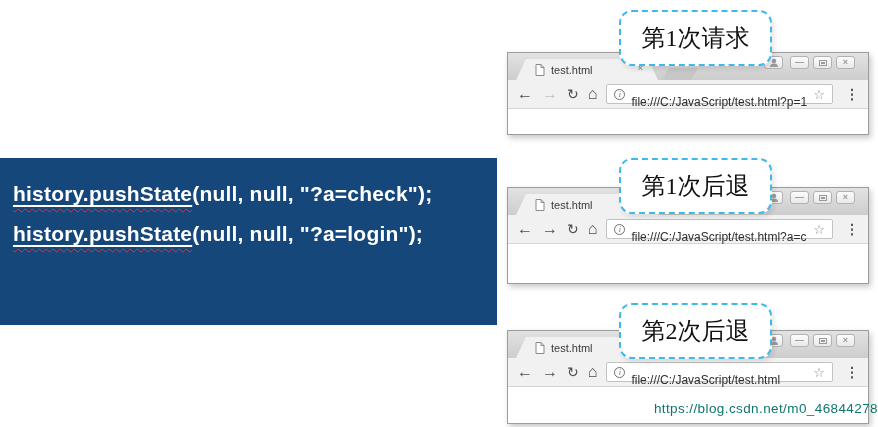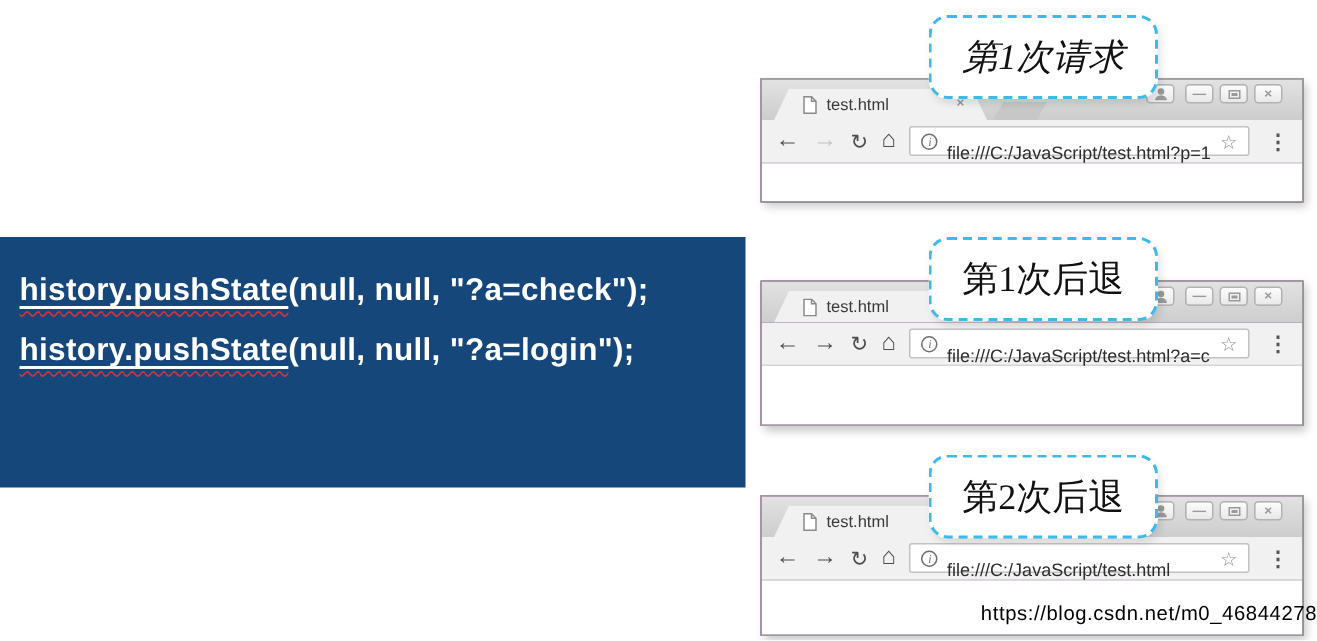--- a/index.html
+++ b/index.html
@@ -91,28 +91,28 @@
   .content { flex:1; background:#fff; }
 
   
   .bubble {
     position:absolute; left:619px; width:153px; height:56px;
     background:#fff; border:2px dashed #3db9ec; border-radius:13px;
     display:flex; align-items:center; justify-content:center;
     font-family:"Liberation Serif", serif; font-size:24px; color:#111;
     z-index:5; box-shadow:2px 3px 5px rgba(0,0,0,.10);
   }
-  .bubble1 { top:10px;font-style:italic; }
+  .bubble1 { top:10px; }
   .bubble2 { top:158px; }
   .bubble3 { top:303px; }
 
   
   .watermark {
     position:absolute; top:401px; right:0; font-size:13.5px;
-    color:#000000; letter-spacing:.4px; z-index:6; white-space:nowrap;
+    color:#0f766e; letter-spacing:.4px; z-index:6; white-space:nowrap;
   }
 </style>
 </head>
 <body>
 
 <div class="stage">
 
   <div class="code-panel" style="background: rgb(21, 71, 122);">
     <div class="code-line"><span class="code-fn"><span class="code-wavy">history.pushState</span></span><span>(null, null, "?a=check");</span></div>
     <div class="code-line"><span class="code-fn"><span class="code-wavy">history.pushState</span></span><span>(null, null, "?a=login");</span></div>

